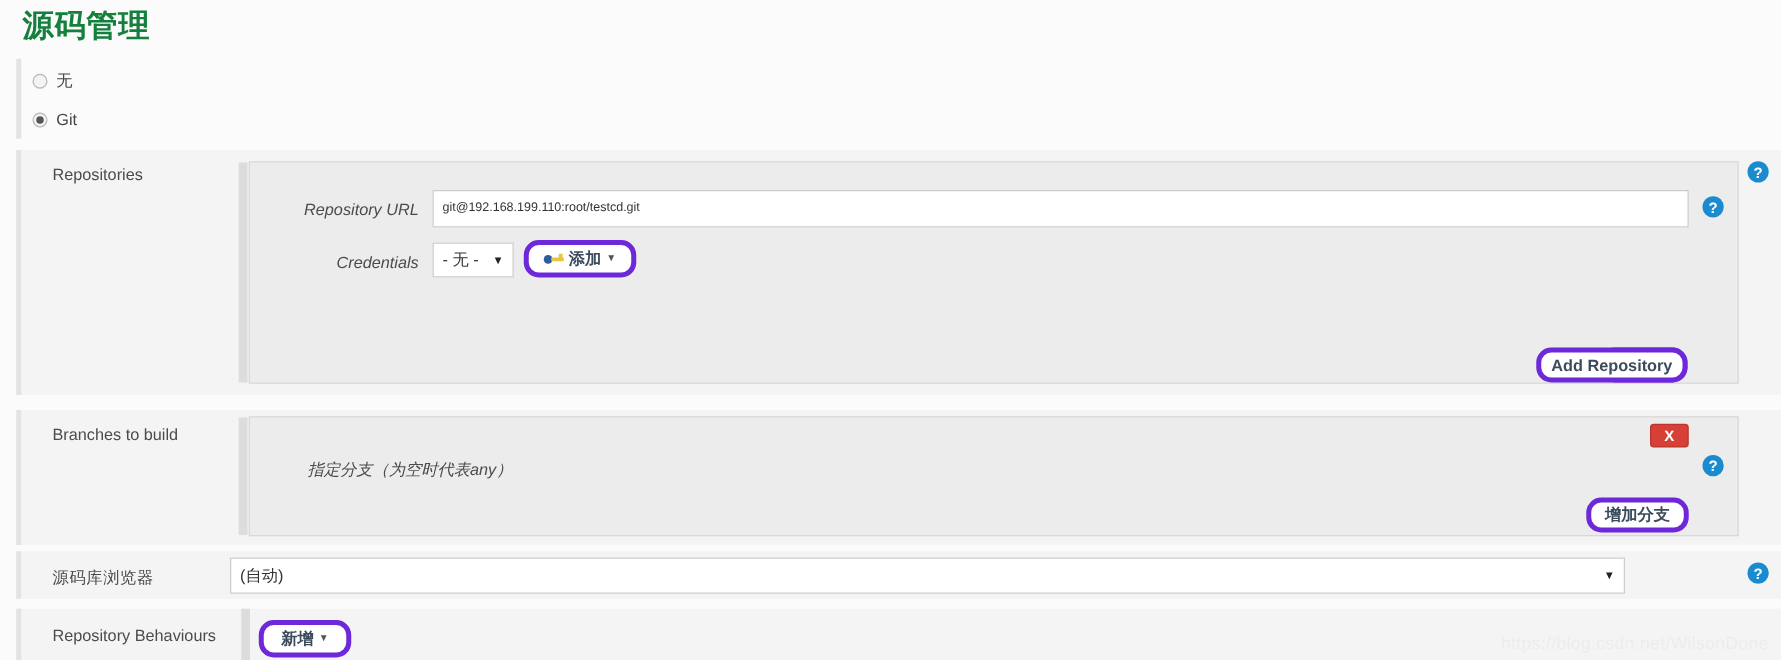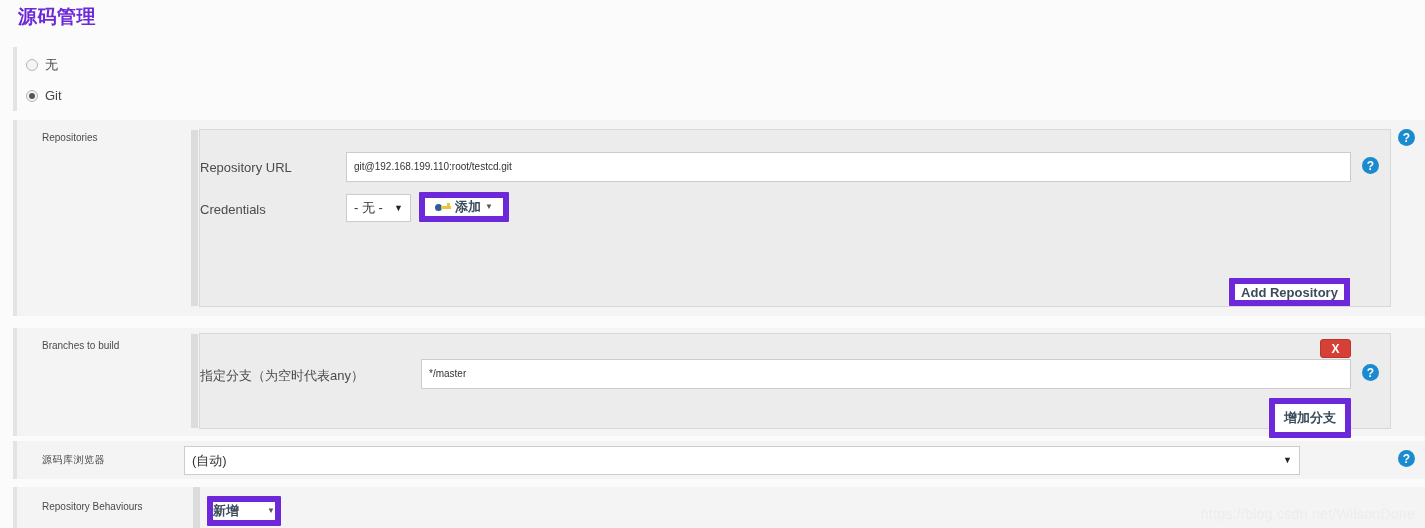--- a/index.html
+++ b/index.html
@@ -15,23 +15,23 @@
     color: #333;
     overflow: hidden;
     position: relative;
   }
 
   
   .page-title {
     position: absolute;
     left: 18px;
     top: 4px;
-    font-size: 19px;
+    font-size: 25px;
     font-weight: bold;
-    color: #6d28d9;
+    color: #15803d;
     letter-spacing: 0.5px;
   }
 
   
   .scm-radio-block {
     position: absolute;
     left: 13px;
     top: 47px;
     width: 1412px;
     height: 64px;
@@ -79,21 +79,21 @@
     left: 13px;
     width: 1412px;
     box-sizing: border-box;
     border-left: 4px solid #e3e3e3;
     background: #f4f4f4;
   }
   .row-label {
     position: absolute;
     left: 25px;
     top: 12px;
-    font-size: 10px;
+    font-size: 13px;
     color: #4b4b4b;
     white-space: nowrap;
   }
   .row-label.cjk { letter-spacing: 0.5px; text-align: center; }
 
   
   .panel {
     position: absolute;
     box-sizing: border-box;
     background: #ececec;
@@ -106,21 +106,23 @@
     top: 0;
     bottom: 0;
     left: -9px;
   }
 
   
   .field-label {
     position: absolute;
     font-size: 13px;
     color: #4b4b4b;
+    text-align: right;
     white-space: nowrap;
+    font-style: italic;
   }
   .text-input {
     position: absolute;
     box-sizing: border-box;
     background: #fff;
     border: 1px solid #ccc;
     font-family: "Liberation Sans", "DejaVu Sans", sans-serif;
     font-size: 10px;
     color: #333;
     padding: 0 7px;
@@ -147,22 +149,22 @@
     color: #222;
     margin-left: 6px;
     line-height: 1;
   }
 
   
   .btn {
     position: absolute;
     box-sizing: border-box;
     background: #fff;
-    border: 6px solid #6d28d9;
-    border-radius: 1px;
+    border: 4px solid #6d28d9;
+    border-radius: 12px;
     font-family: "Liberation Sans", "DejaVu Sans", sans-serif;
     font-size: 13px;
     color: #3b4b5c;
     font-weight: bold;
     display: flex;
     align-items: center;
     justify-content: center;
     gap: 4px;
     cursor: pointer;
     white-space: nowrap;
@@ -304,42 +306,41 @@
   <div class="help-icon" style="left:1381px;top:9px;">?</div>
 </div>
 
 <div class="row" style="top:328px;height:108px;">
   <div class="row-label">Branches to build</div>
 
   <div class="panel" style="left:182px;top:5px;width:1192px;height:96px;">
     <div class="panel-bar"></div>
 
     <div class="field-label" style="left:0px;top:33px;width:210px;">指定分支（为空时代表any）</div>
-    <div class="text-input" style="left:221px;top:25px;width:930px;">*/master</div>
 
     <div class="btn-red" style="left:1120px;top:5px;width:31px;height:19px;">X</div>
     <div class="help-icon" style="left:1162px;top:30px;">?</div>
 
-    <div class="btn" style="left:1069px;top:64px;width:82px;height:40px;">
+    <div class="btn" style="left:1069px;top:64px;width:82px;height:28px;">
       <span>增加分支</span>
     </div>
   </div>
 </div>
 
 <div class="row" style="top:441px;height:38px;">
   <div class="row-label cjk">源码库浏览器</div>
   <div class="select-box" style="left:167px;top:5px;width:1116px;height:29px;">
     <span>(自动)</span>
     <span class="select-caret">▼</span>
   </div>
   <div class="help-icon" style="left:1381px;top:9px;">?</div>
 </div>
 
 <div class="row" style="top:487px;height:41px;">
   <div class="row-label" style="top:14px;">Repository Behaviours</div>
   <div class="panel-bar" style="position:absolute;left:176px;top:0;bottom:0;width:7px;background:#dcdcdc;"></div>
-  <div class="btn" style="left:190px;top:9px;width:74px;height:30px;justify-content:space-between;">
+  <div class="btn" style="left:190px;top:9px;width:74px;height:30px;">
     <span>新增</span>
     <span class="caret">▼</span>
   </div>
 </div>
 
 <div class="watermark">https://blog.csdn.net/WilsonDone</div>
 
 </body></html>

